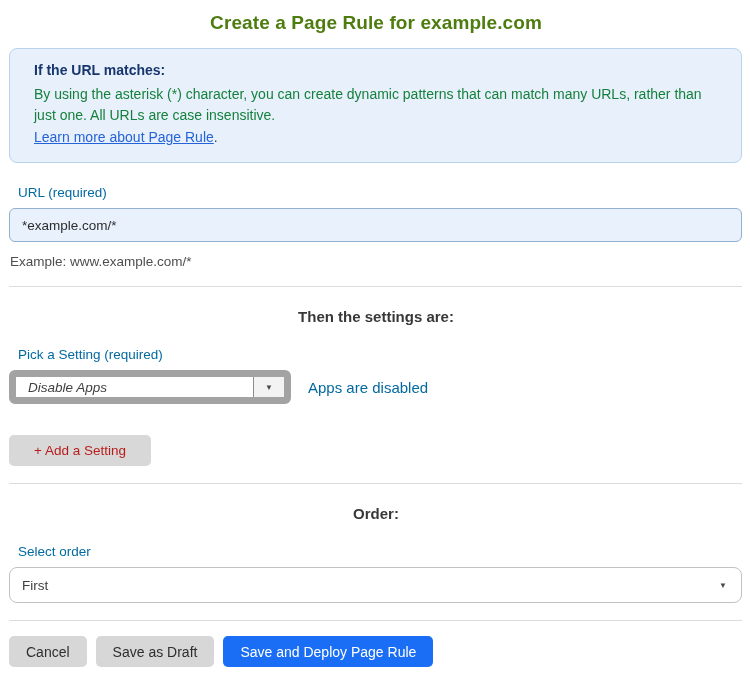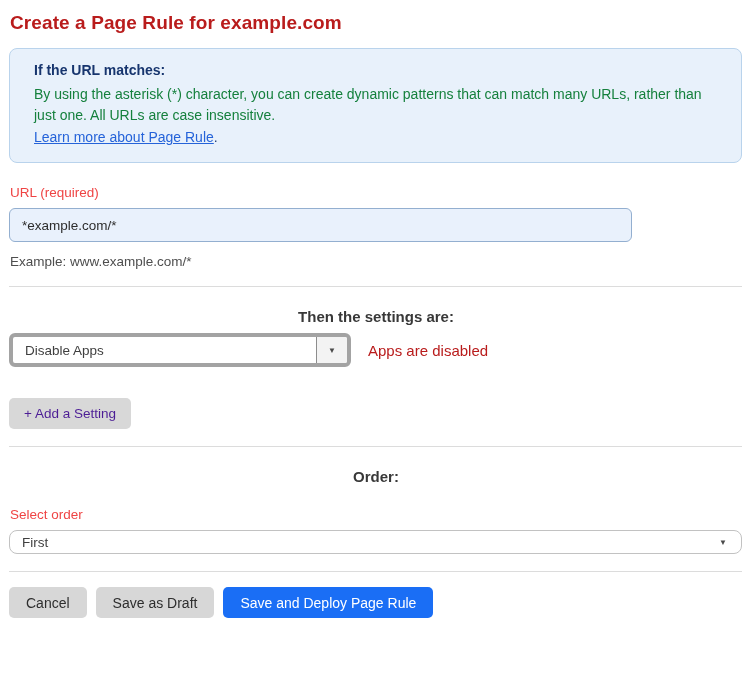--- a/index.html
+++ b/index.html
@@ -9,23 +9,24 @@
     height: 689px;
     font-family: "Liberation Sans", sans-serif;
     color: #3a3a3a;
     overflow: hidden;
   }
   .container { padding: 10px 8px 0 9px; }
 
   .page-title {
     font-size: 19px;
     font-weight: bold;
-    color: #b91c1c;
+    color: #4d7c0f;
     margin: 2px 0 14px 1px;
     letter-spacing: 0.1px;
+    text-align: center;
   }
 
   .info-box {
     background: #e8f1fb;
     border: 1px solid #b9d3ec;
     border-radius: 8px;
     padding: 13px 16px 14px 24px;
   }
   .info-box .info-heading {
     font-size: 14px;
@@ -42,28 +43,28 @@
   .info-box .info-link-line { font-size: 14px; line-height: 21px; margin-top: 1px; }
   .info-link {
     color: #2563d9;
     text-decoration: underline;
     cursor: pointer;
   }
   .info-link-suffix { color: #28437a; }
 
   .field-label {
     font-size: 13.5px;
-    color: #ef4444;
+    color: #0369a1;
     margin-top: 22px;
-    margin-left: 1px;
+    margin-left: 9px;
   }
 
   .url-input {
     display: block;
-    width: 623px;
+    width: 733px;
     height: 31px;
     margin-top: 8px;
     background: #e9f1fc;
     border: 1px solid #93afd0;
     border-radius: 6px;
     padding: 16px 12px;
     font-family: "Liberation Sans", sans-serif;
     font-size: 13.5px;
     color: #2d2d2d;
     outline: none;
@@ -89,29 +90,30 @@
     margin-left: 1px;
     text-align: center;
   }
 
   .setting-row {
     display: flex;
     align-items: center;
     margin-top: 8px;
   }
   .setting-dropdown {
-    width: 342px;
+    width: 282px;
     height: 34px;
-    border: 4px solid #a3a3a3;
+    border: 7px solid #a3a3a3;
     border-radius: 6px;
     display: flex;
     align-items: stretch;
     background: #ffffff;
     cursor: pointer;
     overflow: hidden;
+    font-style: italic;
   }
   .setting-dropdown .dd-value {
     flex: 1;
     display: flex;
     align-items: center;
     padding: 0 12px;
     font-size: 13.5px;
     color: #3f3f3f;
   }
   .setting-dropdown .dd-arrow {
@@ -119,41 +121,41 @@
     border-left: 1px solid #8d8d8d;
     background: #f3f3f3;
     display: flex;
     align-items: center;
     justify-content: center;
     font-size: 8px;
     color: #4a4a4a;
   }
   .setting-status {
     font-size: 15px;
-    color: #b91c1c;
+    color: #0369a1;
     margin-left: 17px;
   }
 
   .add-setting-btn {
     display: inline-block;
     margin-top: 31px;
     background: #d8d8d8;
     border: none;
     border-radius: 5px;
-    padding: 8px 15px;
-    font-family: "Liberation Sans", sans-serif;
-    font-size: 13.5px;
-    color: #4c1d95;
+    padding: 8px 25px;
+    font-family: "Liberation Sans", sans-serif;
+    font-size: 13.5px;
+    color: #b91c1c;
     cursor: pointer;
     text-align: center;
   }
 
   .order-select {
     width: 733px;
-    height: 24px;
+    height: 36px;
     margin-top: 8px;
     border: 1px solid #c2c2c2;
     border-radius: 8px;
     background: #ffffff;
     display: flex;
     align-items: center;
     justify-content: space-between;
     padding: 0 14px 0 12px;
     cursor: pointer;
   }
@@ -203,20 +205,21 @@
   </div>
 
   <div class="field-label">URL (required)</div>
   <input type="text" class="url-input" value="*example.com/*" style="">
   <div class="helper-text">Example: www.example.com/*</div>
 
   <hr class="divider">
 
   <div class="section-heading">Then the settings are:</div>
 
+  <div class="field-label">Pick a Setting (required)</div>
   <div class="setting-row">
     <div class="setting-dropdown">
       <span class="dd-value">Disable Apps</span>
       <span class="dd-arrow">▼</span>
     </div>
     <span class="setting-status">Apps are disabled</span>
   </div>
 
   <button class="add-setting-btn">+ Add a Setting</button>
 

